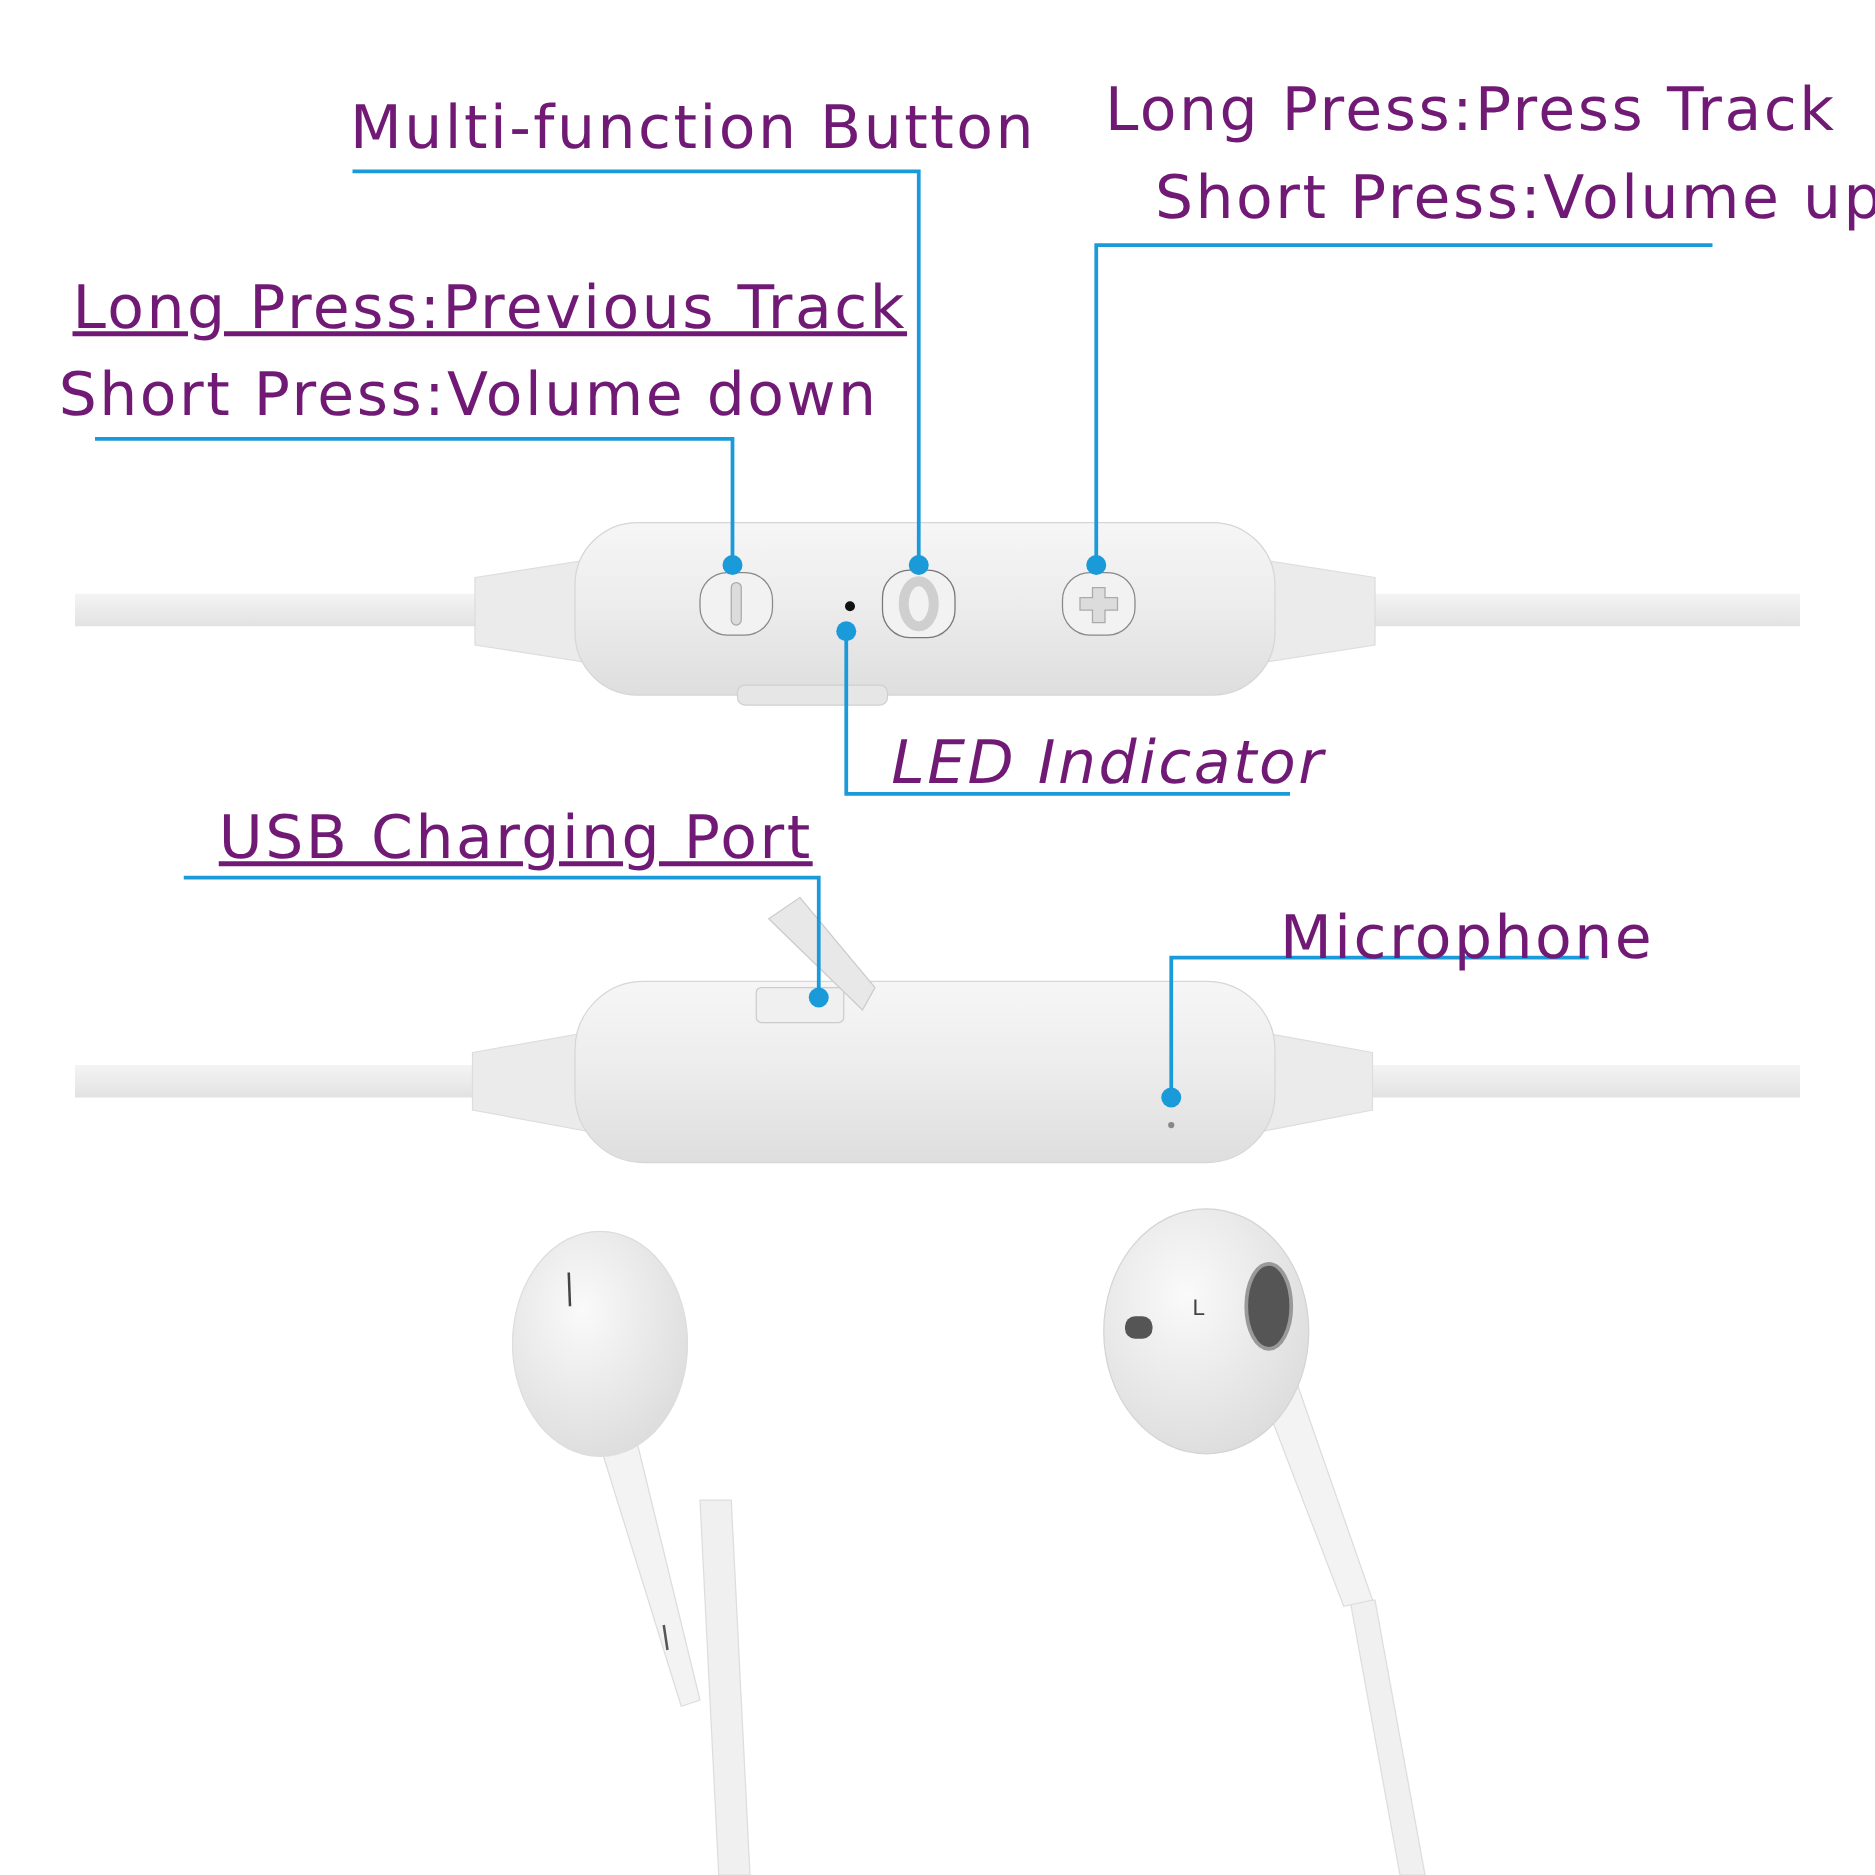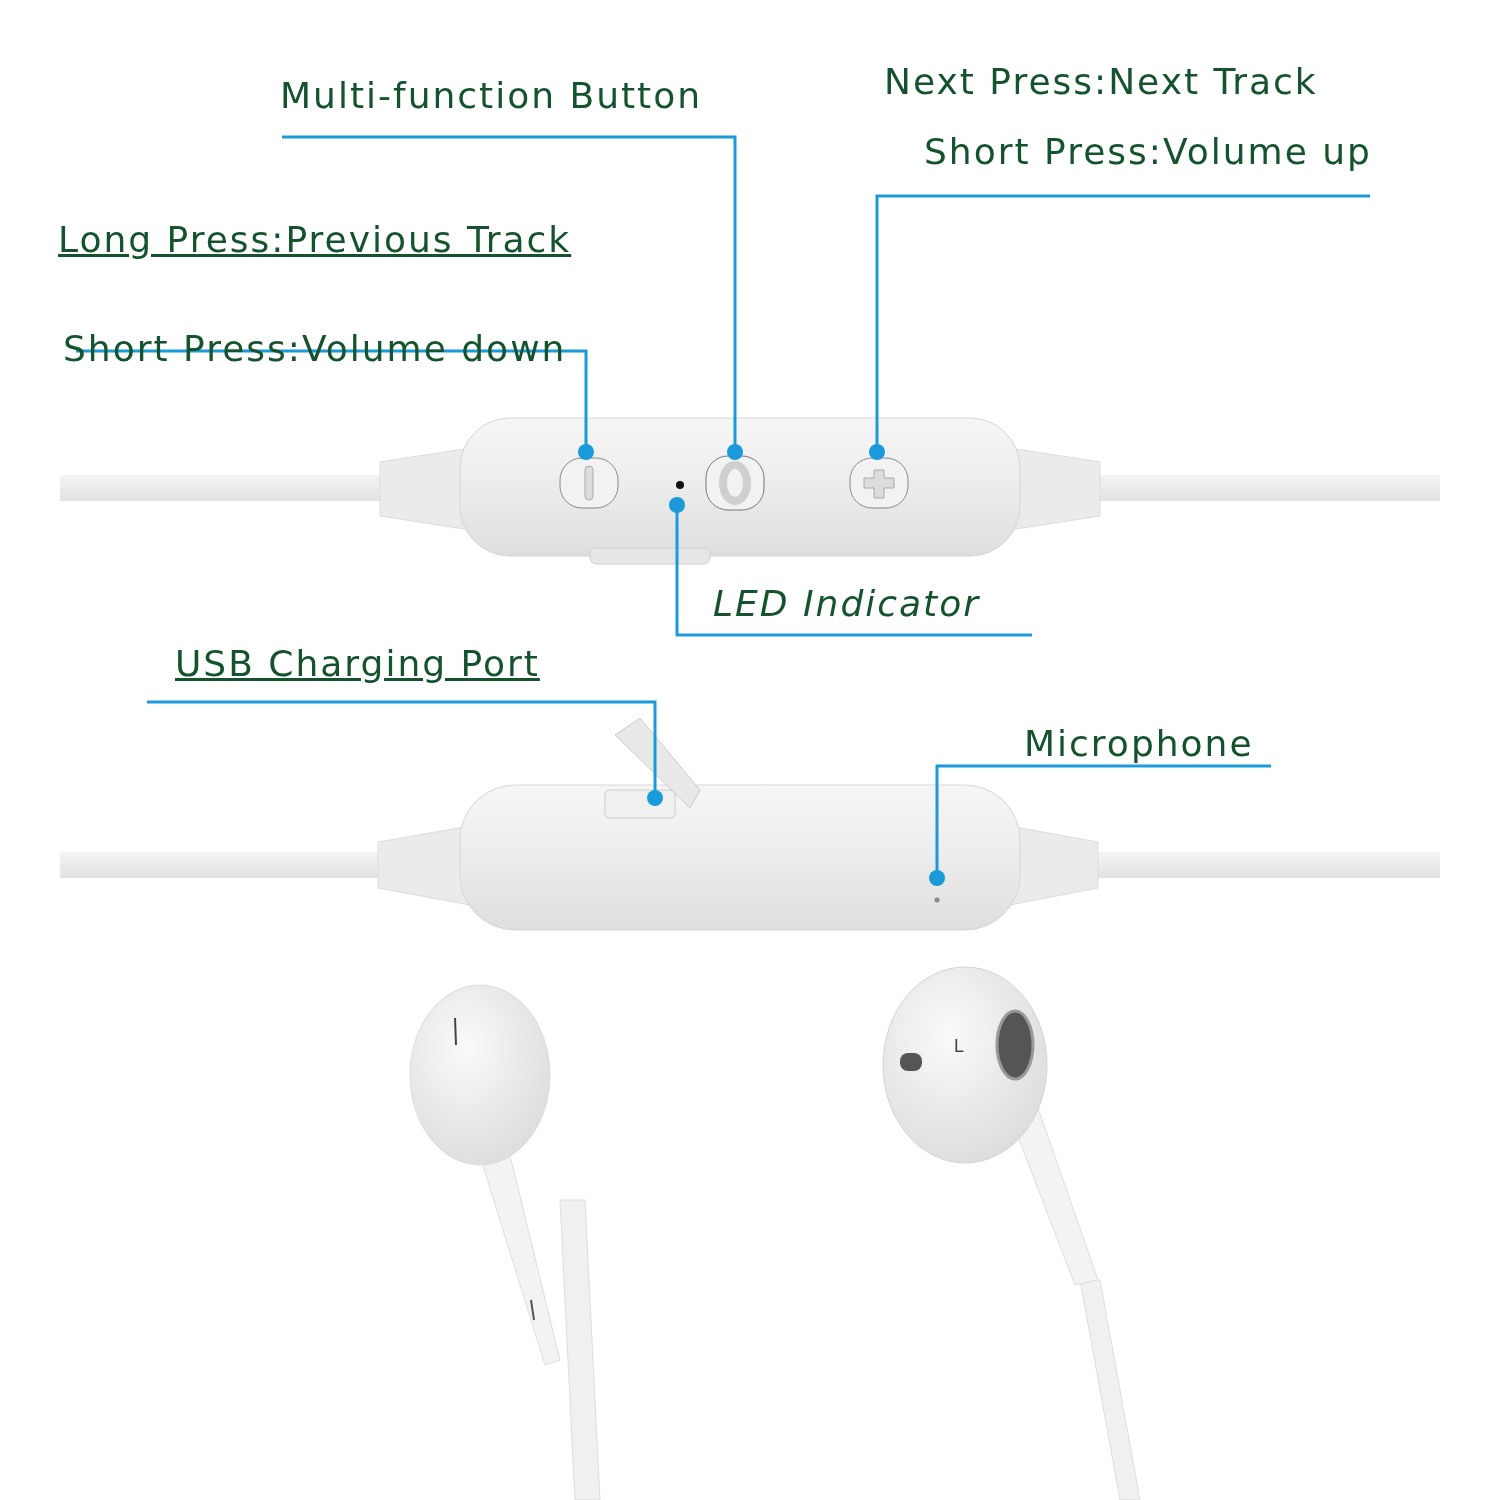--- a/index.html
+++ b/index.html
@@ -1,17 +1,17 @@
 <!DOCTYPE html>
 <html><head>
 <meta charset="utf-8">
 <style>
   html,body{margin:0;padding:0;background:#fff;}
   body{width:1500px;height:1500px;position:relative;overflow:hidden;font-family:"DejaVu Sans","Liberation Sans",sans-serif;}
-  .label{position:absolute;font-size:36px;color:#14532d;letter-spacing:2px;white-space:nowrap;line-height:1;}
+  .label{position:absolute;font-size:48px;color:#701a75;letter-spacing:2px;white-space:nowrap;line-height:1;}
   svg{position:absolute;left:0;top:0;}
 </style>
 </head>
 <body>
 
 <svg width="1500" height="1500" viewBox="0 0 1500 1500">
   <defs>
     <linearGradient id="body" x1="0" y1="0" x2="0" y2="1">
       <stop offset="0" stop-color="#f6f6f6"></stop>
       <stop offset="0.5" stop-color="#ececec"></stop>
@@ -87,19 +87,19 @@
     <circle cx="735" cy="452" r="8"></circle>
     <circle cx="877" cy="452" r="8"></circle>
     <circle cx="586" cy="452" r="8"></circle>
     <circle cx="677" cy="505" r="8"></circle>
     <circle cx="655" cy="798" r="8"></circle>
     <circle cx="937" cy="878" r="8"></circle>
   </g>
 </svg>
 
 <div class="label" style="left:280px;top:78px;">Multi-function Button</div>
-<div class="label" style="left:884px;top:64px;">Next Press:Next Track</div>
+<div class="label" style="left:884px;top:64px;">Long Press:Press Track</div>
 <div class="label" style="left:878px;top:134px;margin-left:46px;">Short Press:Volume up</div>
 <div class="label" style="left:58px;top:222px;text-decoration:underline;">Long Press:Previous Track</div>
-<div class="label" style="left:63px;top:292px;margin-top:39px;">Short Press:Volume down</div>
+<div class="label" style="left:47px;top:292px;">Short Press:Volume down</div>
 <div class="label" style="left:713px;top:586px;font-style:italic;">LED Indicator</div>
 <div class="label" style="left:175px;top:646px;text-decoration:underline;">USB Charging Port</div>
 <div class="label" style="left:1024px;top:726px;">Microphone</div>
 
 </body></html>

